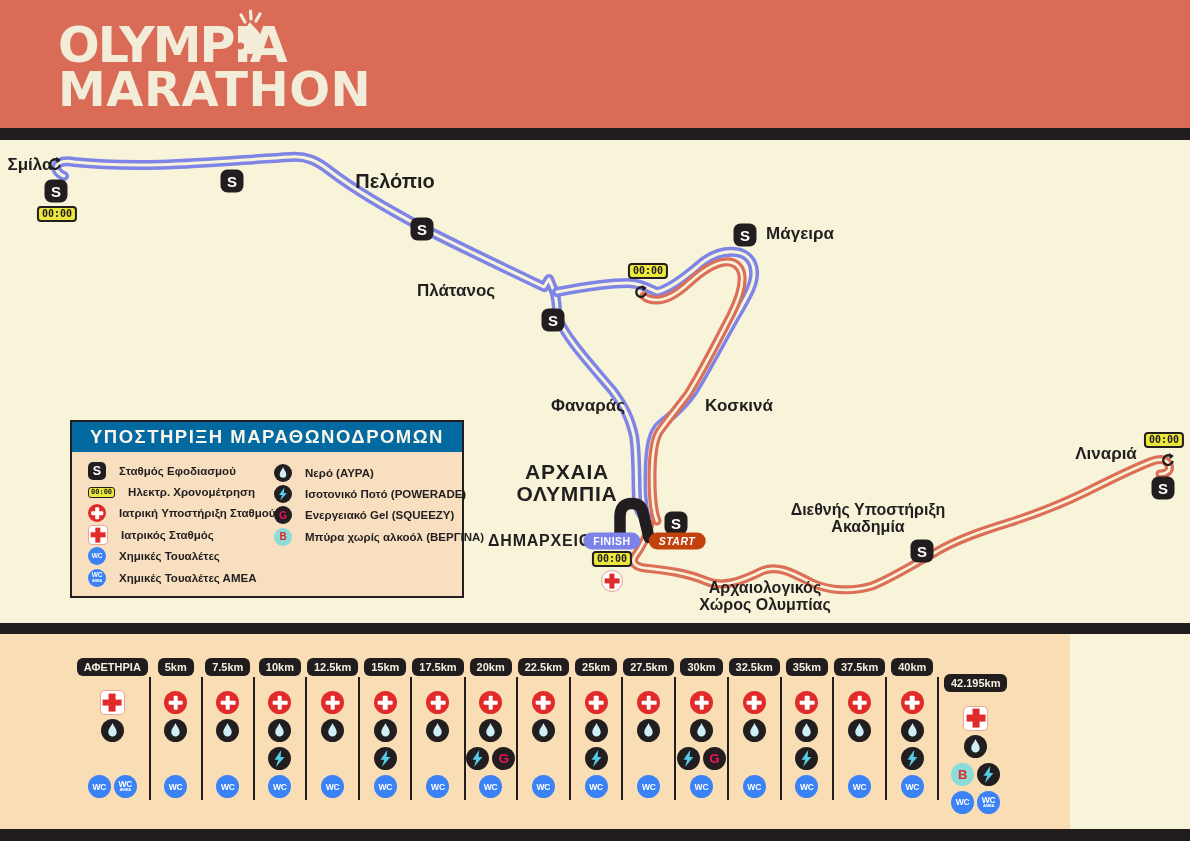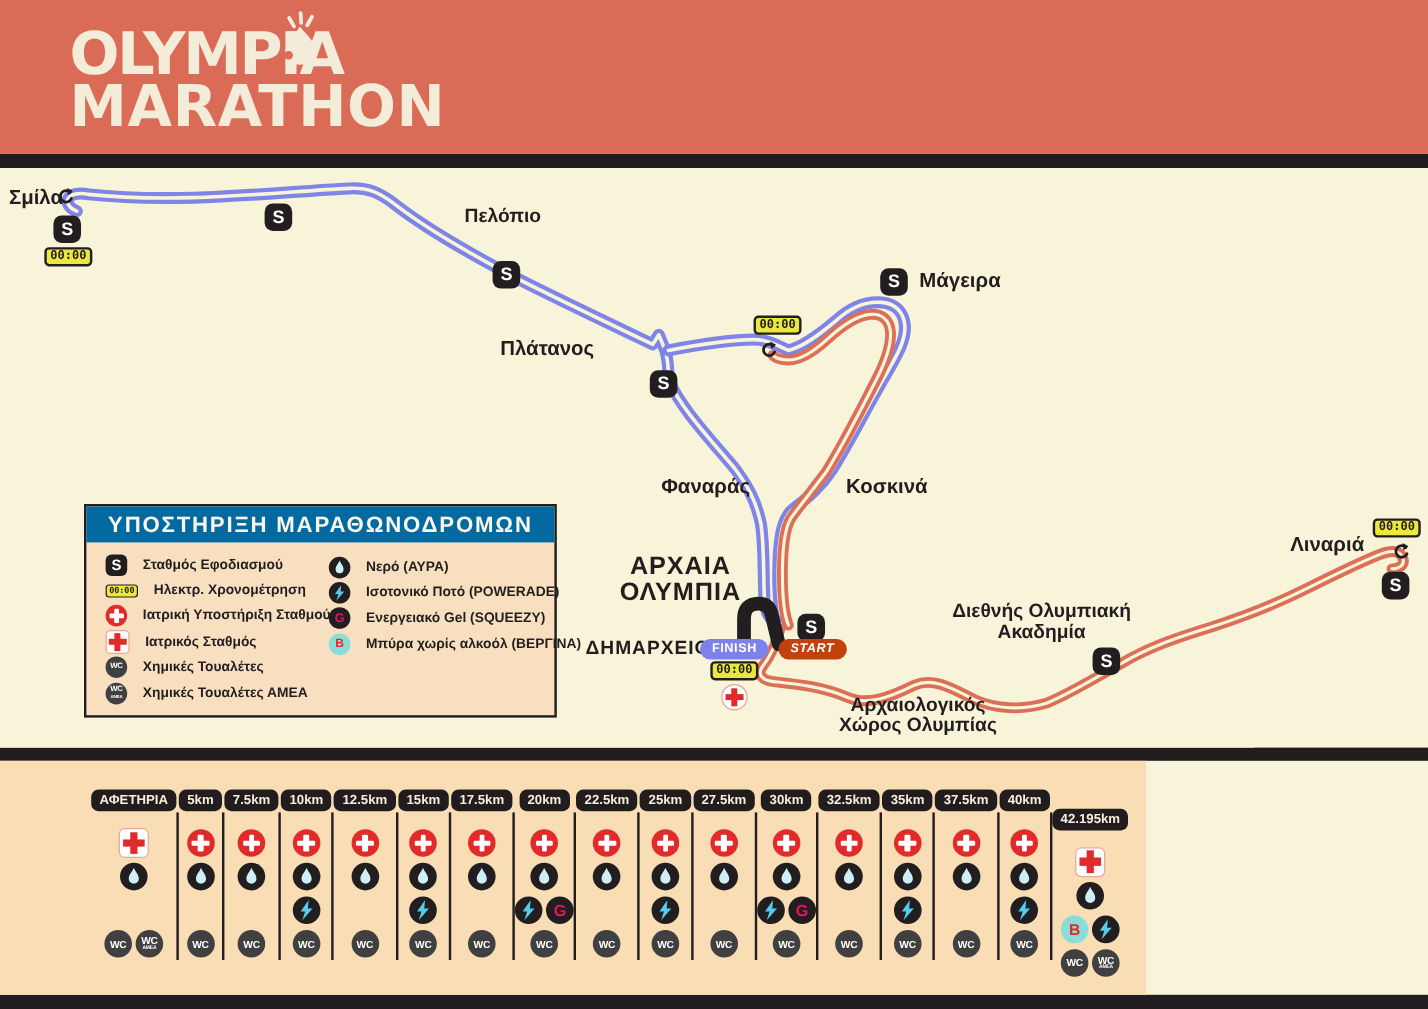--- a/index.html
+++ b/index.html
@@ -46,21 +46,21 @@
   .ic-medsq{background:#fff;border-radius:5px;border:1px solid #eaa69c;}
   .ic-medsq::before,.ic-medsq::after{content:"";position:absolute;background:#e12b2b;
       left:50%;top:50%;transform:translate(-50%,-50%);}
   .ic-medsq::before{width:82%;height:30%;}
   .ic-medsq::after{width:30%;height:82%;}
   .ic-medcirc{background:#fff;border-radius:50%;border:1.5px solid #e89f96;width:20px;height:20px;}
   .ic-medcirc::before,.ic-medcirc::after{content:"";position:absolute;background:#e12b2b;
       left:50%;top:50%;transform:translate(-50%,-50%);}
   .ic-medcirc::before{width:74%;height:26%;}
   .ic-medcirc::after{width:26%;height:74%;}
-  .ic-wc{background:#404040;}
+  .ic-wc{background:#3b82f6;}
   .ic-wc span{color:#fff;font-weight:800;font-size:8.5px;line-height:8px;letter-spacing:-0.2px;}
   .ic-wc span.sub{font-size:4.2px;line-height:4.5px;}
   .ic-gel span{color:#ea1360;font-weight:800;font-size:13.5px;line-height:13px;}
   .ic-beer{background:#8adcd8;}
   .ic-beer span{color:#e02a2a;font-weight:800;font-size:13px;line-height:13px;}
   
   .legend{position:absolute;left:70px;top:280px;width:394px;height:178px;z-index:5;
           border:2.5px solid #221e1f;background:#f7dfc0;box-sizing:border-box;}
   .legend-title{background:#0369a1;color:#fbf6ea;height:30px;display:flex;align-items:center;
           justify-content:center;font-weight:800;font-size:18.5px;letter-spacing:1.5px;}
@@ -72,21 +72,21 @@
   .lrow .lbl{font-size:11.5px;font-weight:700;color:#221e1f;white-space:nowrap;}
   .legend .ic{width:18px;height:18px;}
   .legend .ic-medsq{border-radius:4px;}
   .legend .ic-wc span{font-size:6.5px;line-height:6.5px;}
   .legend .ic-wc span.sub{font-size:3.6px;line-height:4px;}
   .legend .ic-gel span{font-size:10.5px;line-height:10px;}
   .legend .ic-beer span{font-size:10px;line-height:10px;}
   .legend .s-badge{width:18px;height:18px;border-radius:5px;font-size:12.5px;}
   .legend .timer-badge{font-size:7px;line-height:7px;padding:1px 2px;border-width:1.5px;border-radius:3px;}
   
-  .support{position:relative;width:955px;height:195px;background:#f8ddb5;
+  .support{position:relative;width:1070px;height:195px;background:#f8ddb5;
            display:flex;box-sizing:border-box;padding:24px 58px 0 76px;}
   .col{flex:1;display:flex;flex-direction:column;align-items:center;}
   .col-pill{background:#211d1e;color:#f6efe0;font-weight:700;font-size:11px;line-height:12px;
             padding:3px 7px;border-radius:6px;white-space:nowrap;}
   .slot{height:23px;margin-top:5px;display:flex;gap:3px;align-items:center;justify-content:center;}
   .slot-first{margin-top:15px;}
   .vdiv{width:2px;background:#221e1f;height:123px;margin-top:19px;flex:none;}
 </style>
 </head>
 <body>
@@ -124,21 +124,21 @@
 
         <path stroke="#db6f58" stroke-width="9" d="M650 384 C647 396 642 407 635 416 C631 422 635 427 645 428 C663 430 685 432 706 441 C722 448 740 442 762 431 C778 424 794 434 812 443 C830 451 852 452 872 446 C892 438 914 424 936 412 C958 399 982 391 1008 383 C1036 374 1062 364 1088 351 C1110 340 1132 329 1150 322 C1160 318 1167 319 1169 325 C1171 331 1166 334 1160 334"></path>
         <path stroke="#f8f4da" stroke-width="2.6" d="M650 384 C647 396 642 407 635 416 C631 422 635 427 645 428 C663 430 685 432 706 441 C722 448 740 442 762 431 C778 424 794 434 812 443 C830 451 852 452 872 446 C892 438 914 424 936 412 C958 399 982 391 1008 383 C1036 374 1062 364 1088 351 C1110 340 1132 329 1150 322 C1160 318 1167 319 1169 325 C1171 331 1166 334 1160 334"></path>
       </g>
     </svg>
 
     <div id="map-layer">
         <div class="mk place" style="left: 30px; top: 25px; font-size: 17px;">
           <div>Σμίλα</div>
         </div>
-        <div class="mk place" style="left: 419px; top: 41px; font-size: 16px;">
+        <div class="mk place" style="left: 395px; top: 41px; font-size: 20px;">
           <div>Πελόπιο</div>
         </div>
         <div class="mk place" style="left: 456px; top: 151px; font-size: 17px;">
           <div>Πλάτανος</div>
         </div>
         <div class="mk place" style="left: 800px; top: 94px; font-size: 17px;">
           <div>Μάγειρα</div>
         </div>
         <div class="mk place" style="left: 588px; top: 266px; font-size: 17px;">
           <div>Φαναράς</div>
@@ -147,21 +147,21 @@
           <div>Κοσκινά</div>
         </div>
         <div class="mk place heavy" style="left: 567px; top: 343px; font-size: 21px;">
           <div>ΑΡΧΑΙΑ</div>
           <div>ΟΛΥΜΠΙΑ</div>
         </div>
         <div class="mk place heavy" style="left: 540px; top: 401px; font-size: 16px;">
           <div>ΔΗΜΑΡΧΕΙΟ</div>
         </div>
         <div class="mk place" style="left: 868px; top: 379px; font-size: 16px;">
-          <div>Διεθνής Ολυμπιακή</div>
+          <div>Διεθνής Υποστήριξη</div>
           <div>Ακαδημία</div>
         </div>
         <div class="mk place" style="left: 765px; top: 457px; font-size: 16px;">
           <div>Αρχαιολογικός</div>
           <div>Χώρος Ολυμπίας</div>
         </div>
         <div class="mk place" style="left: 1106px; top: 314px; font-size: 17px;">
           <div>Λιναριά</div>
         </div>
         <div class="mk" style="left: 56px; top: 51px;">

